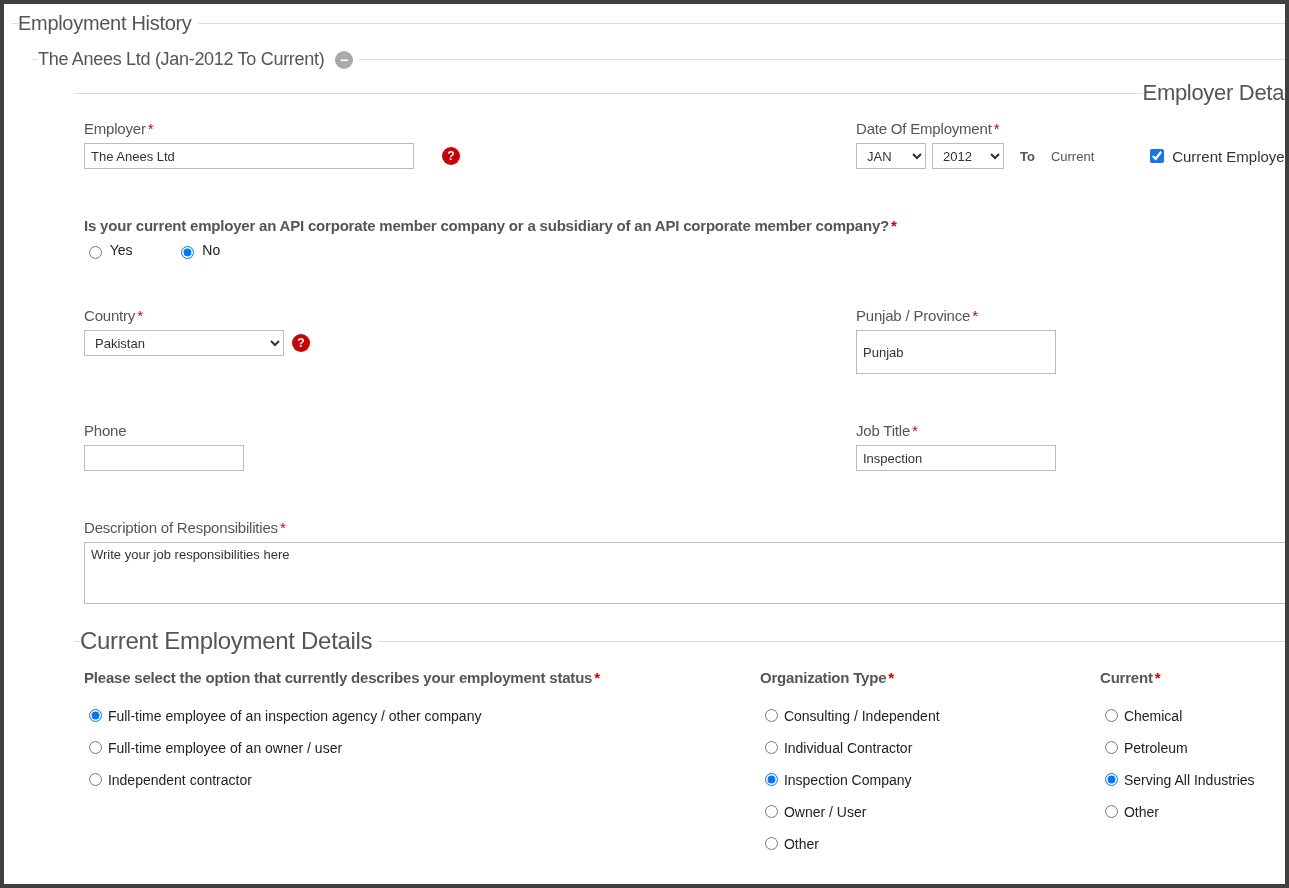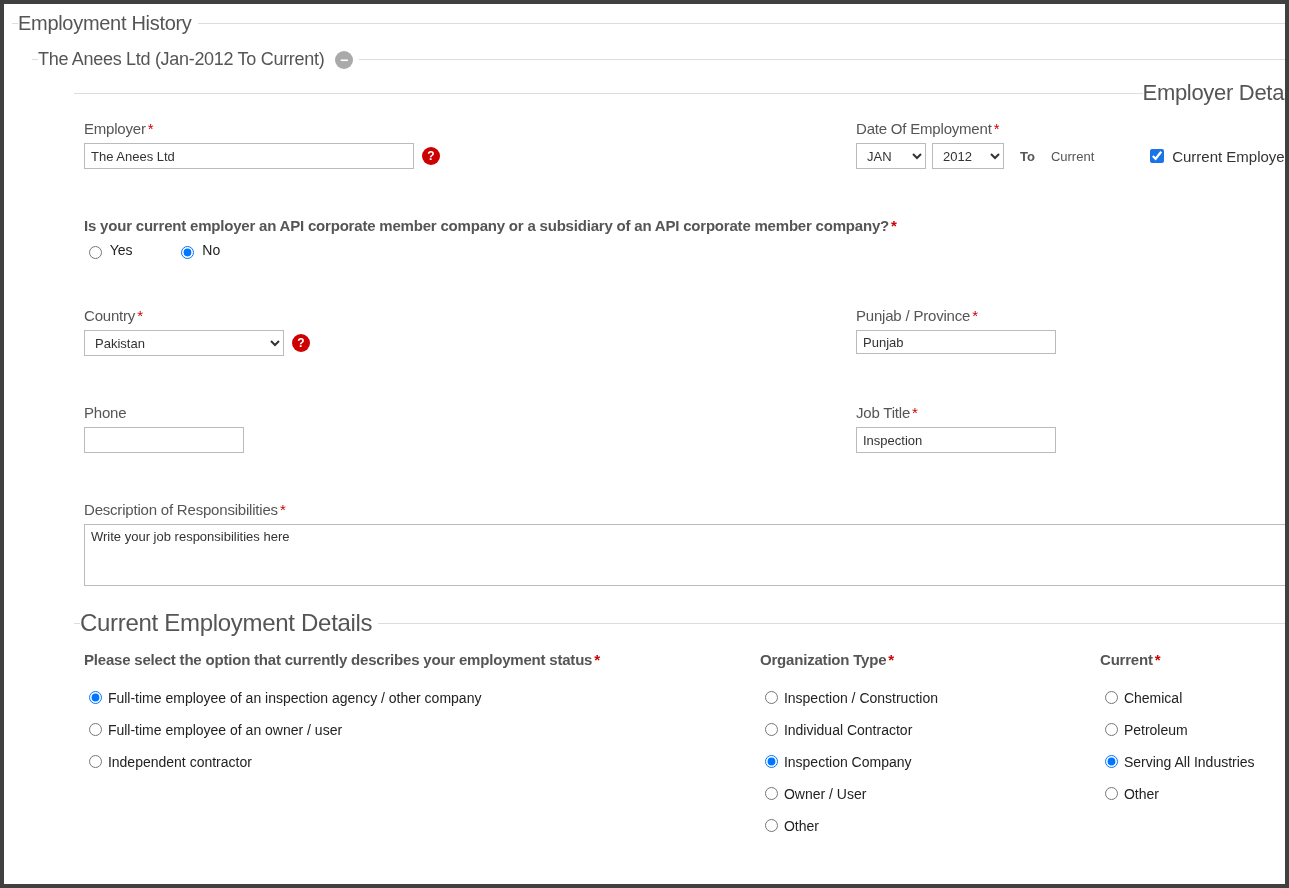--- a/index.html
+++ b/index.html
@@ -62,21 +62,21 @@
     border: 1px solid #bbb;
     padding: 4px 6px;
     font-size: 13px;
     font-family: Arial, Helvetica, sans-serif;
     color: #333;
     background: #fff;
   }
 
   .employer-input { width: 330px; height: 26px; }
   .country-select { width: 200px; height: 26px; }
-  .state-input { width: 200px; height: 24px; }
+  .state-input { width: 200px; height: 44px; }
   .phone-input { width: 160px; height: 26px; }
   .jobtitle-input { width: 200px; height:26px;}
   .month-select { width: 70px; height:26px;}
   .year-select { width:72px; height:26px;}
   textarea.responsibilities { width: 1210px; height: 62px; resize:none; padding:4px 6px; font-size:13px;}
 
   .help-icon {
     display:inline-flex;
     align-items:center;
     justify-content:center;
@@ -136,21 +136,21 @@
         <legend>Employer Details</legend>
 
         <div class="content-pad">
 
           
           <div class="row">
             <div class="col" style="width: 772px;">
               <div class="label">
                 <span>Employer</span><span class="req">*</span>
               </div>
-              <div style="display:flex; align-items:center;">
+              <div style="display:flex; align-items:center;gap:20px;">
                 <input type="text" class="employer-input" value="The Anees Ltd" style="">
                 <span class="help-icon">?</span>
               </div>
             </div>
 
             <div class="col" style="width: 290px;">
               <div class="label">
                 <span>Date Of Employment</span><span class="req">*</span>
               </div>
               <div style="display:flex; align-items:center; gap:6px;">
@@ -270,21 +270,21 @@
               </div>
             </div>
 
             <div class="col" style="width:340px;">
               <div class="label bold" style="font-weight:600; margin-bottom:14px;">
                 <span>Organization Type</span><span class="req">*</span>
               </div>
               <div class="opt-list">
                 <label>
                   <input type="radio" name="orgtype" style="">
-                  <span>Inspection / Construction</span>
+                  <span>Consulting / Independent</span>
                 </label>
                 <label>
                   <input type="radio" name="orgtype" style="">
                   <span>Individual Contractor</span>
                 </label>
                 <label>
                   <input type="radio" name="orgtype" checked="" style="">
                   <span>Inspection Company</span>
                 </label>
                 <label>

